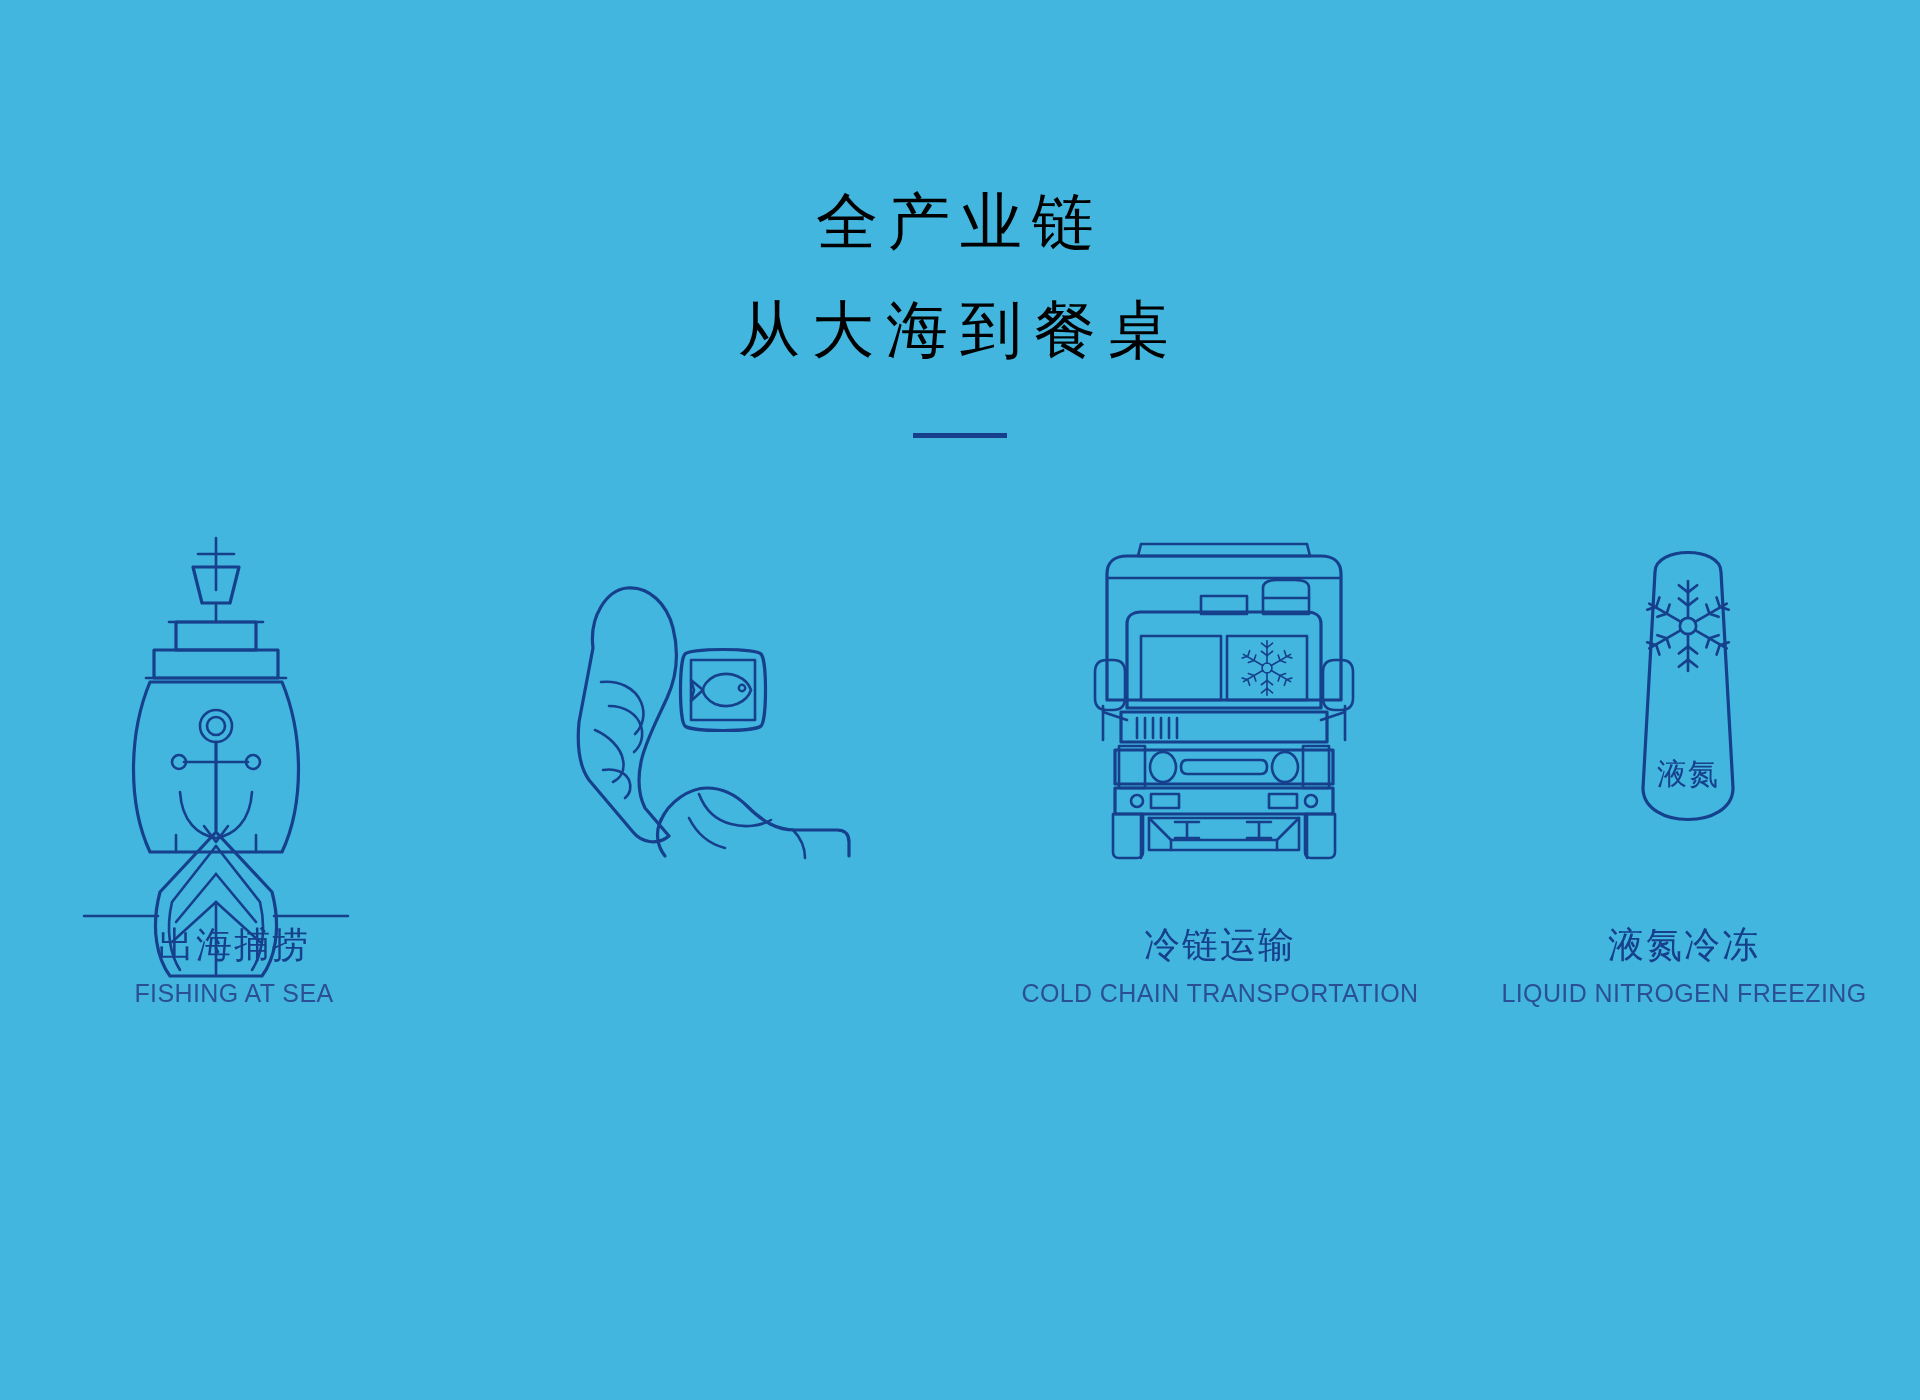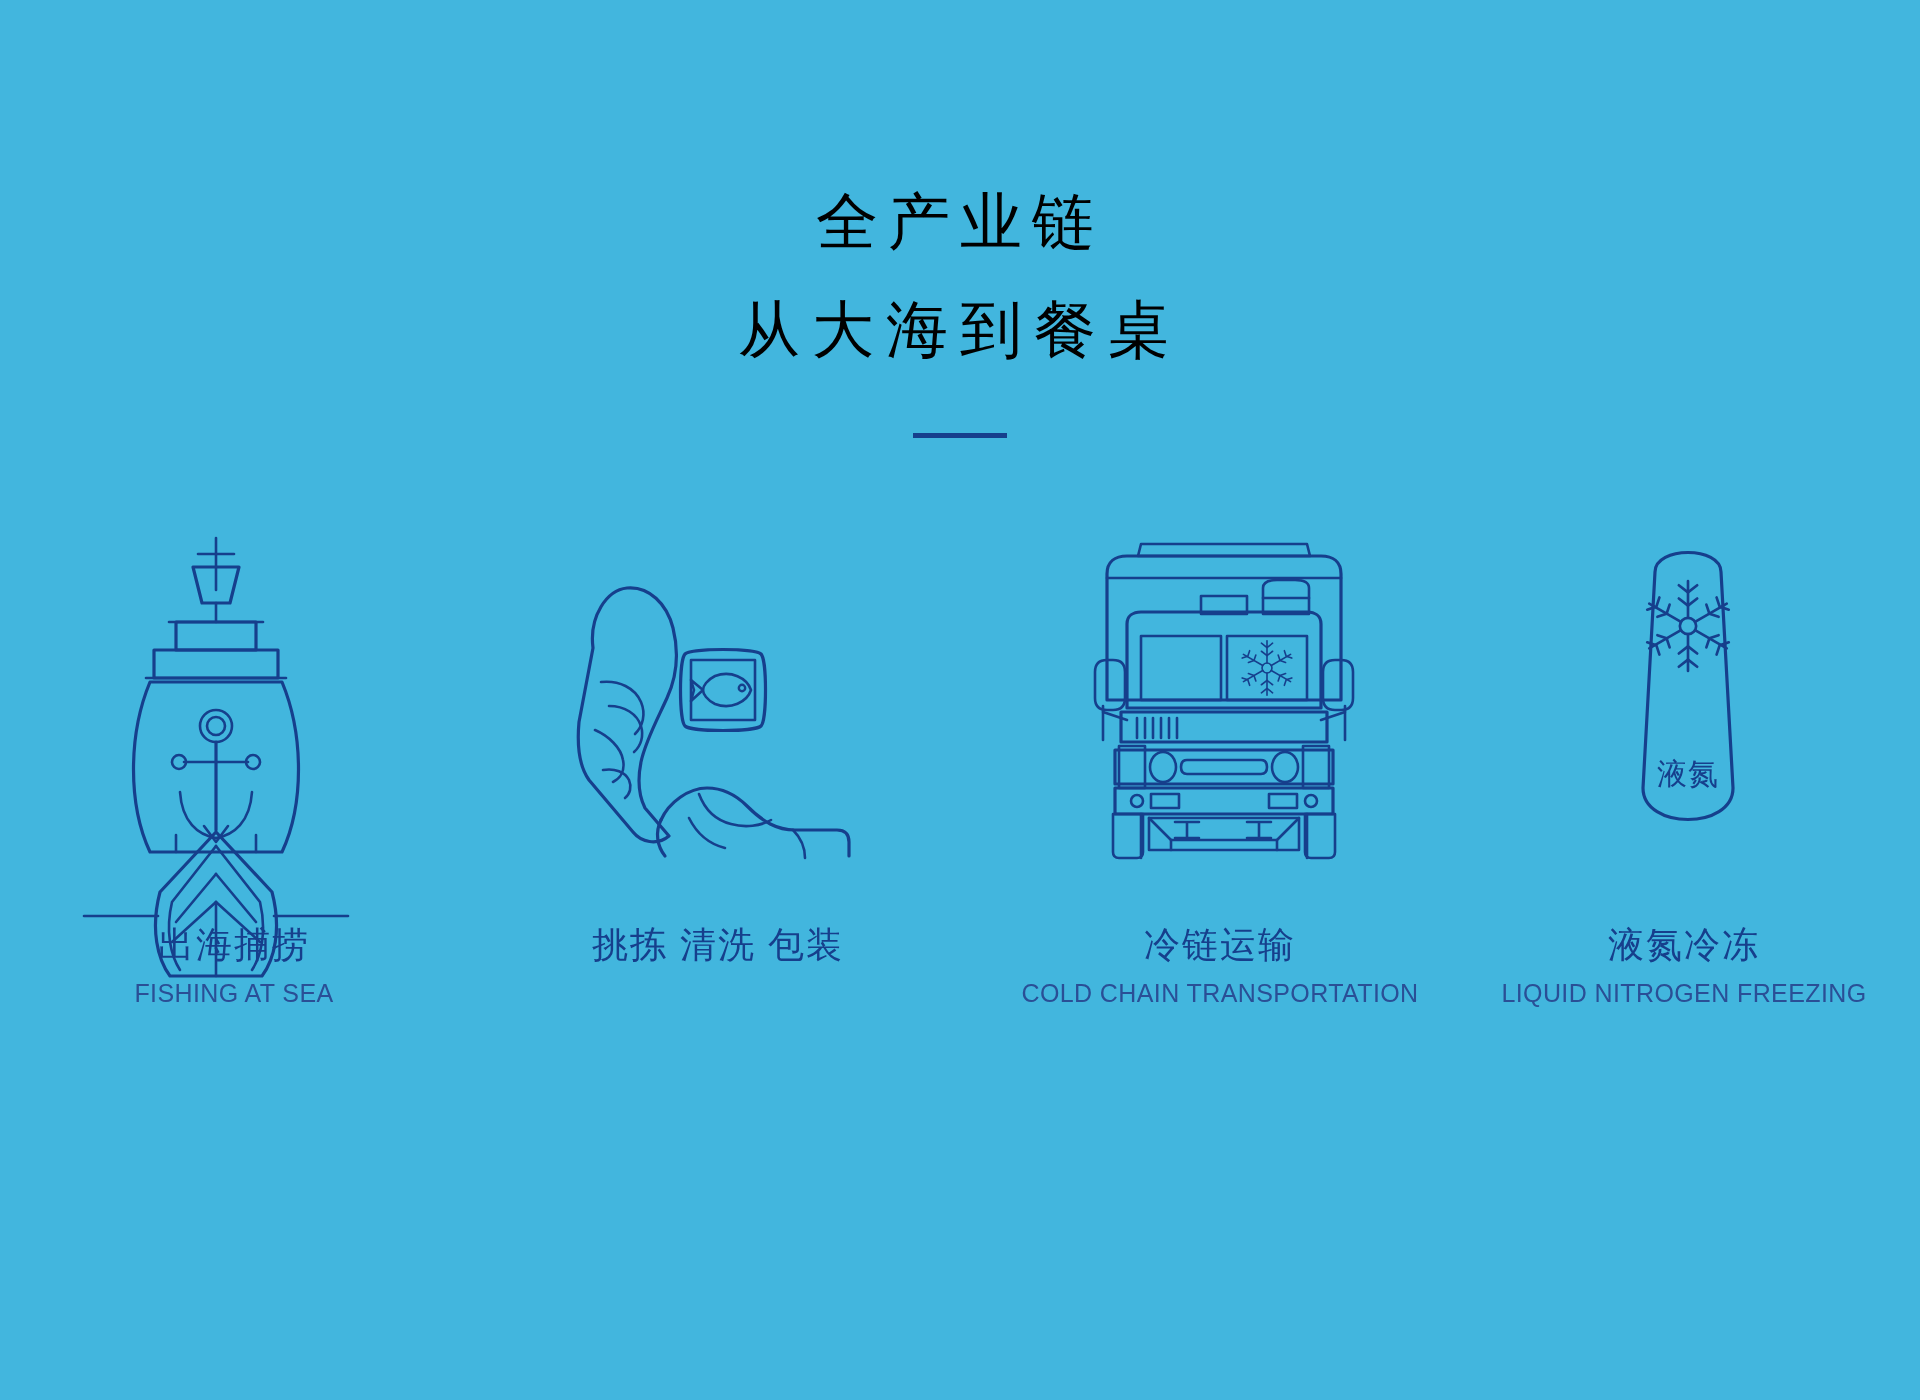--- a/index.html
+++ b/index.html
@@ -232,21 +232,20 @@
                                  C214 292 228 300 246 300
                                  L288 300 C296 300 300 304 300 312 L300 326"></path>
             <path class="ln" d="M112 290 C106 302 108 316 116 326"></path>
             <path class="ln-thin" d="M150 264 C156 280 166 290 182 294 C196 298 212 296 222 290"></path>
             <path class="ln-thin" d="M140 288 C148 304 160 314 176 318"></path>
             <path class="ln-thin" d="M244 300 C252 308 256 318 256 328"></path>
           </g>
         </svg>
       </div>
       <div class="labels">
-        <div class="label-cn">挑拣 清洗 包装</div>
       </div>
     </div>
 
     <div class="col col-4">
       <div class="icon-box">
         <svg width="290" height="330" viewBox="0 0 290 330">
 
           <path class="ln-thin" d="M62 14 L228 14 L231 26 L59 26 Z"></path>
 
           <path class="ln" d="M28 44 C28 32 36 26 48 26 L242 26 C254 26 262 32 262 44 L262 170 L28 170 Z"></path>

